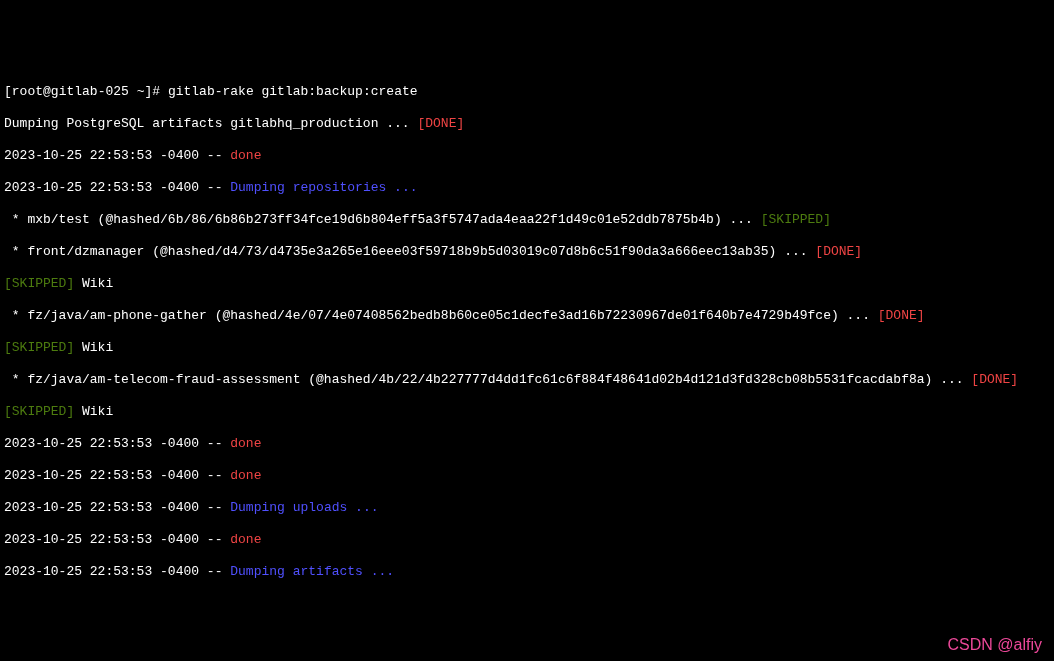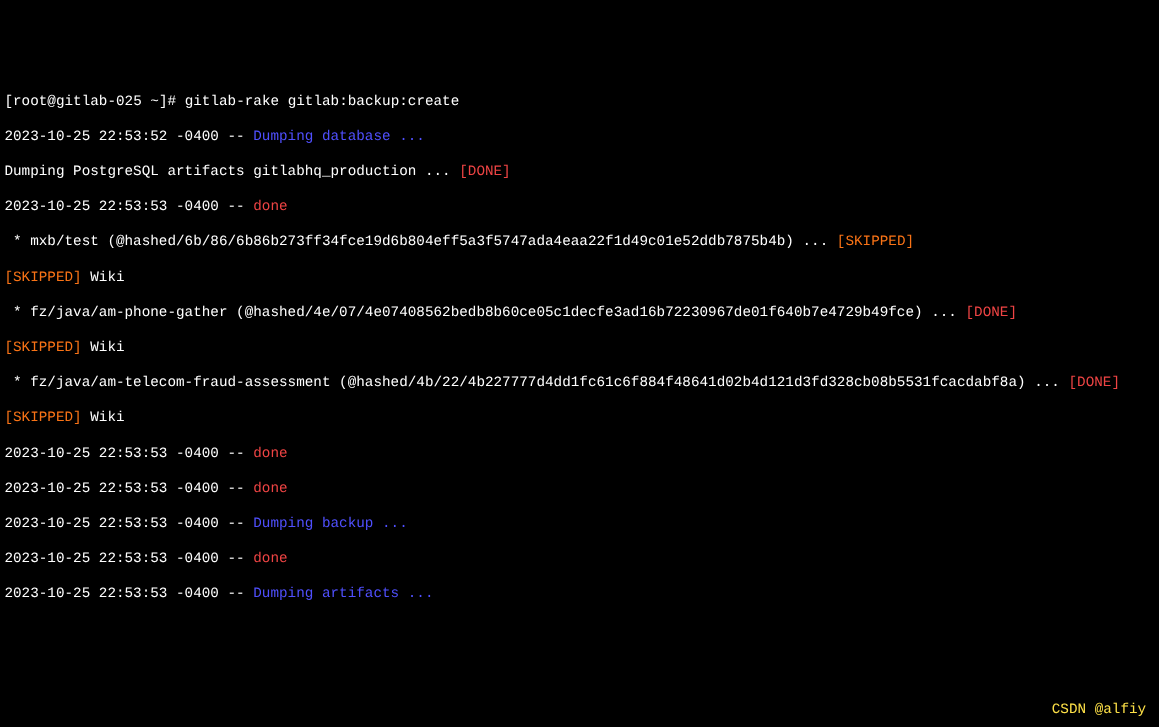--- a/index.html
+++ b/index.html
@@ -11,49 +11,50 @@
       line-height: 16px;
       padding: 4px;
       width: 1054px;
       height: 661px;
       white-space: pre;
       position: relative;
     }
     .line { white-space: pre; font-family: Liberation Mono, monospace; }
     .blue { color: #5050ff; }
     .green { color: #ef4444; }
-    .cyan { color: #f97316; }
+    .cyan { color: #4d7c0f; }
     .watermark {
       position: absolute;
       bottom: 8px;
       right: 12px;
-      color: #fde047;
-      font-size: 13px;
-      font-family: Liberation Mono, monospace;
+      color: #ec4899;
+      font-size: 16px;
+      font-family: Liberation Sans, sans-serif;
     }
   </style>
 </head>
 <body>
 
 
 
 <div>
 <div class="line">[<span>root</span>@<span>gitlab-025</span> <span>~</span>]# <span>gitlab-rake gitlab:backup:create</span></div>
-<div class="line"><span>2023-10-25 22:53:52 -0400</span><span> -- </span><span class="blue">Dumping database ...</span></div>
 <div class="line"><span>Dumping PostgreSQL artifacts gitlabhq_production ... </span><span class="green">[DONE]</span></div>
 <div class="line"><span>2023-10-25 22:53:53 -0400</span><span> -- </span><span class="green">done</span></div>
+<div class="line"><span>2023-10-25 22:53:53 -0400</span><span> -- </span><span class="blue">Dumping repositories ...</span></div>
 <div class="line"><span> * mxb/test (@hashed/6b/86/6b86b273ff34fce19d6b804eff5a3f5747ada4eaa22f1d49c01e52ddb7875b4b) ... </span><span class="cyan">[SKIPPED]</span></div>
+<div class="line"><span> * front/dzmanager (@hashed/d4/73/d4735e3a265e16eee03f59718b9b5d03019c07d8b6c51f90da3a666eec13ab35) ... </span><span class="green">[DONE]</span></div>
 <div class="line"><span class="cyan">[SKIPPED]</span><span> Wiki</span></div>
 <div class="line"><span> * fz/java/am-phone-gather (@hashed/4e/07/4e07408562bedb8b60ce05c1decfe3ad16b72230967de01f640b7e4729b49fce) ... </span><span class="green">[DONE]</span></div>
 <div class="line"><span class="cyan">[SKIPPED]</span><span> Wiki</span></div>
 <div class="line"><span> * fz/java/am-telecom-fraud-assessment (@hashed/4b/22/4b227777d4dd1fc61c6f884f48641d02b4d121d3fd328cb08b5531fcacdabf8a) ... </span><span class="green">[DONE]</span></div>
 <div class="line"><span class="cyan">[SKIPPED]</span><span> Wiki</span></div>
 <div class="line"><span>2023-10-25 22:53:53 -0400</span><span> -- </span><span class="green">done</span></div>
 <div class="line"><span>2023-10-25 22:53:53 -0400</span><span> -- </span><span class="green">done</span></div>
-<div class="line"><span>2023-10-25 22:53:53 -0400</span><span> -- </span><span class="blue">Dumping backup ...</span></div>
+<div class="line"><span>2023-10-25 22:53:53 -0400</span><span> -- </span><span class="blue">Dumping uploads ...</span></div>
 <div class="line"><span>2023-10-25 22:53:53 -0400</span><span> -- </span><span class="green">done</span></div>
 <div class="line"><span>2023-10-25 22:53:53 -0400</span><span> -- </span><span class="blue">Dumping artifacts ...</span></div>
 
 
 
 
 
 
 
 

